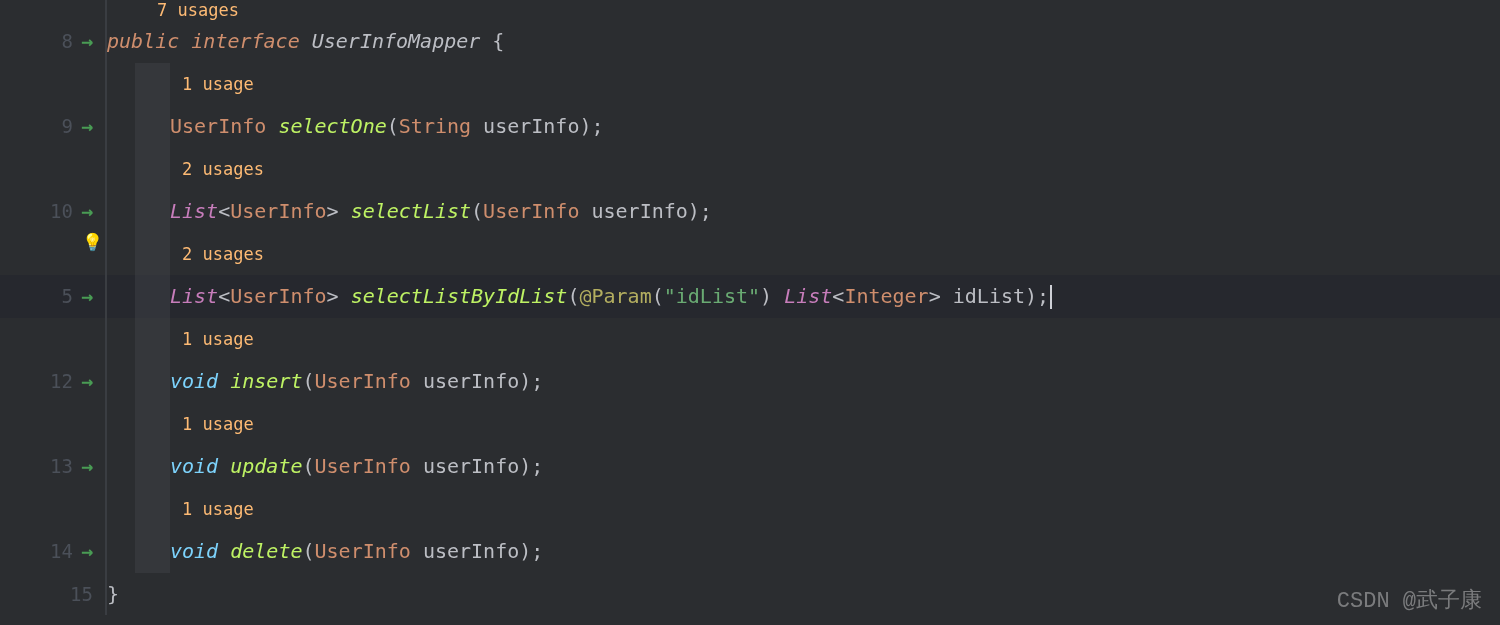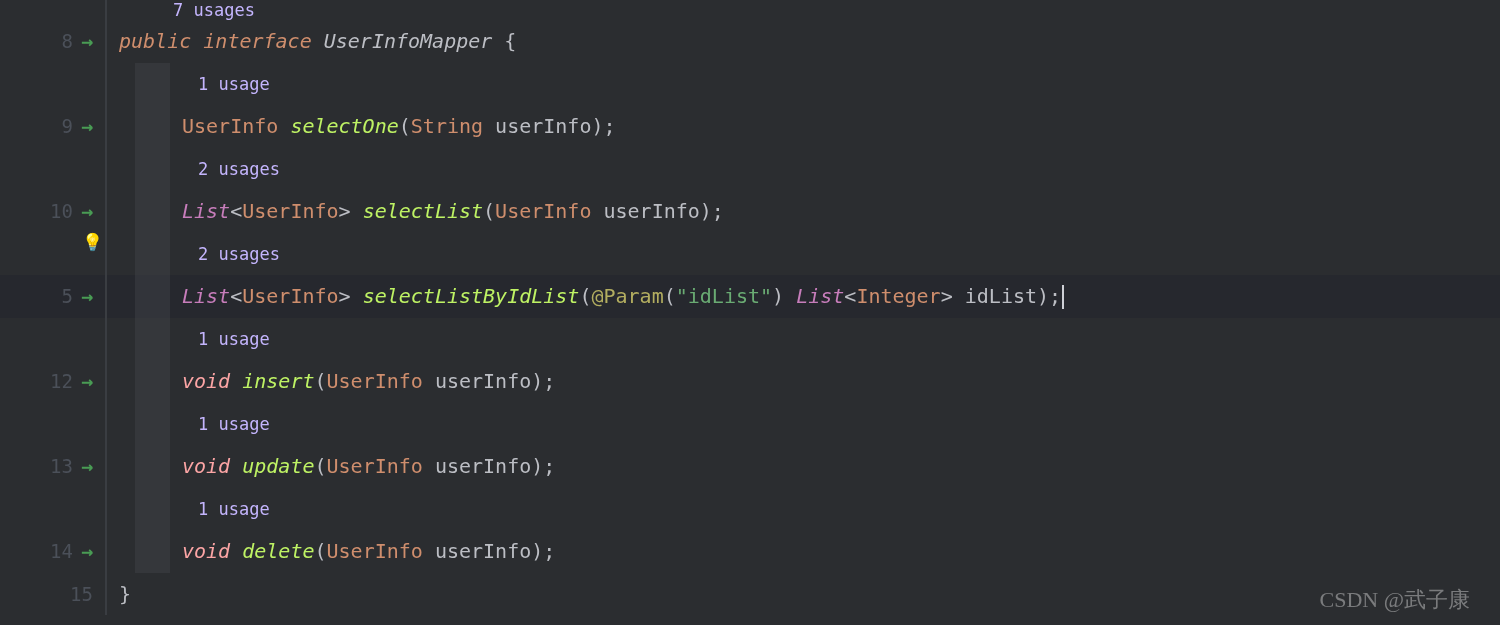--- a/index.html
+++ b/index.html
@@ -62,57 +62,55 @@
     flex-shrink: 0;
   }
   .indent-block {
     width: 35px;
     height: 100%;
     background: #35373b;
     flex-shrink: 0;
   }
   .indent-block.hl { background: #32343a; }
   .code {
-    padding-left: 12px;
     white-space: pre;
     font-style: italic;
   }
   .usage {
-    color: #c4b5fd;
+    color: #fdba74;
     font-size: 17px;
     padding-left: 12px;
     font-style: normal;
-    margin-left: 16px;
   }
   .usage.top { padding-left: 50px; }
   .kw { color: #cf8e6d; }
   .iface { color: #bcbec4; }
   .type { color: #c77dbb; font-style: italic; margin-top: 28px; }
   .method { color: #bef264; }
   .param { color: #bcbec4; font-style: normal; }
   .paramType { color: #cf8e6d; font-style: normal; }
   .brace { color: #bcbec4; font-style: normal; }
   .gen { color: #bcbec4; font-style: normal; }
   .ann { color: #b3ae60; font-style: normal; }
   .str { color: #6aab73; font-style: normal; }
-  .void { color: #fca5a5; font-style: italic; }
+  .void { color: #7dd3fc; font-style: italic; }
   .caret {
     display: inline-block;
     width: 2px;
     height: 24px;
     background: #ced0d6;
     vertical-align: middle;
     margin-left: 1px;
   }
   .watermark {
     position: absolute;
-    right: 30px;
+    right: 18px;
     bottom: 10px;
     color: rgba(220,220,220,0.45);
-    font-family: Liberation Serif, serif;
+    font-family: Liberation Mono, monospace;
     font-size: 22px;
     font-style: normal;
   }
 </style>
 </head>
 <body>
 
 <div class="editor">
 
   <div class="row first">

